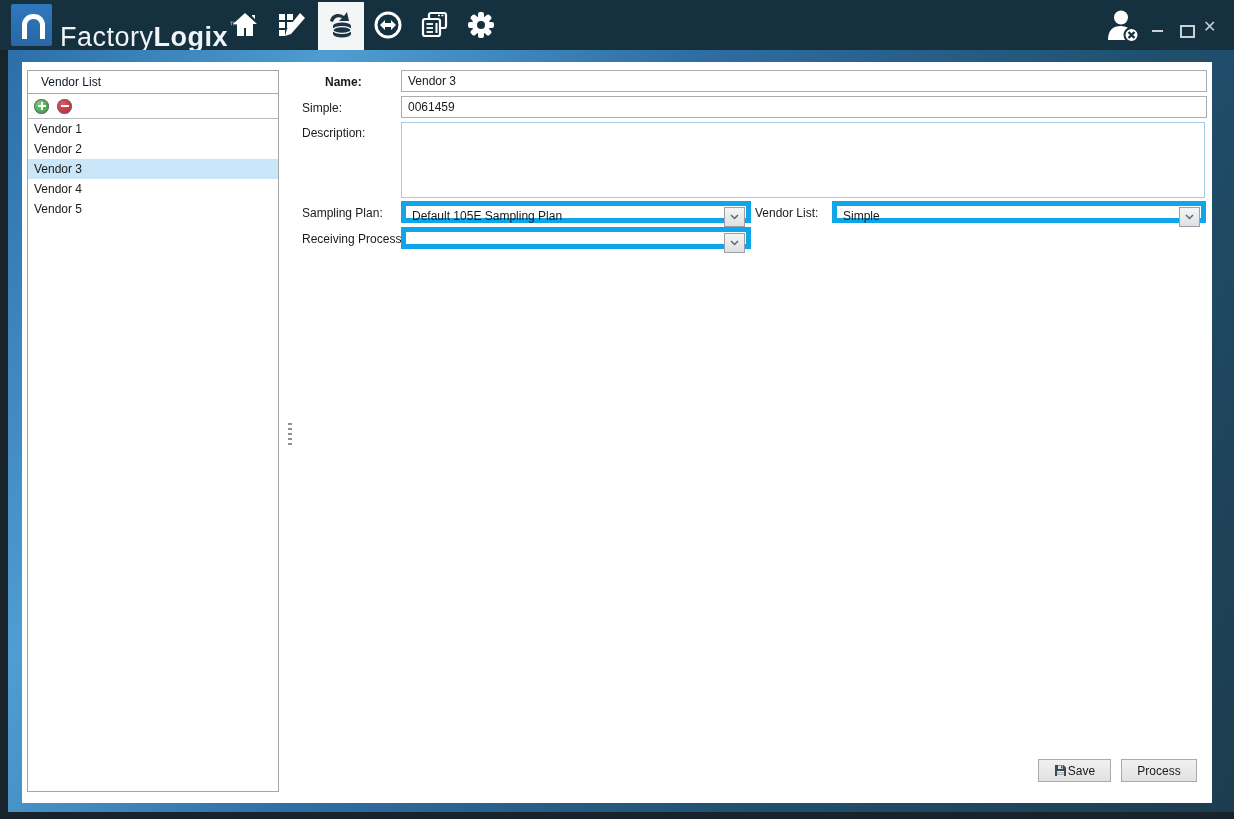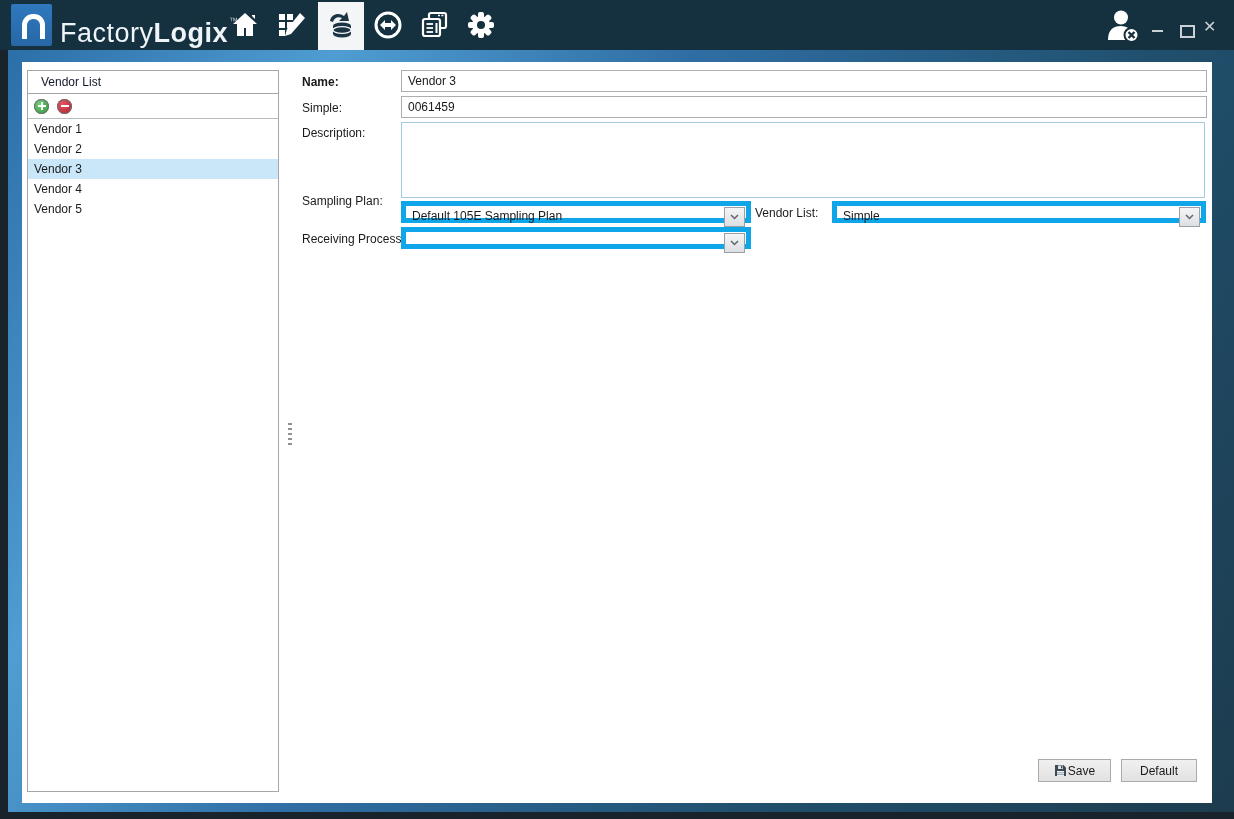--- a/index.html
+++ b/index.html
@@ -6,21 +6,21 @@
   body{
     width:1234px;height:819px;position:relative;overflow:hidden;
     background:#18232c;
     font-family:"Liberation Sans", sans-serif;
     -webkit-font-smoothing:antialiased;
   }
   
   .titlebar{position:absolute;left:0;top:0;width:1234px;height:50px;background:#15303e;}
   .logo{position:absolute;left:11px;top:4px;width:41px;height:42px;background:linear-gradient(#2f78bd,#2767a6);border-radius:2px;}
   .logo .nglyph{position:absolute;left:11px;top:10px;width:13px;height:20px;border:5px solid #fff;border-bottom:none;border-top-left-radius:11px;border-top-right-radius:11px;}
-  .brand{position:absolute;left:60px;top:7px;height:36px;line-height:28px;color:#eef4f8;font-size:27px;letter-spacing:.5px;white-space:nowrap;}
+  .brand{position:absolute;left:60px;top:7px;height:36px;line-height:36px;color:#eef4f8;font-size:27px;letter-spacing:.5px;white-space:nowrap;}
   .brand .bf{font-weight:400;}
   .brand .bl{font-weight:700;}
   .brand .tm{font-size:9px;vertical-align:18px;margin-left:1px;color:#b9c5cc;}
   .navicon{position:absolute;top:10px;width:30px;height:30px;}
   .active-tab{position:absolute;left:318px;top:2px;width:46px;height:48px;background:#f3f5f6;}
   .active-tab svg{position:absolute;left:8px;top:8px;}
   .winctl{position:absolute;color:#c9d1d6;}
   .ctl-min{left:1152px;top:30px;width:11px;height:2px;background:#c9d1d6;cursor:pointer;}
   .ctl-max{left:1180px;top:25px;width:11px;height:9px;border:2px solid #c9d1d6;cursor:pointer;}
   .ctl-close{left:1203px;top:17px;font-size:16px;cursor:pointer;}
@@ -41,21 +41,21 @@
   .btn-remove{background:radial-gradient(circle at 35% 30%,#e25560,#b21f2d);}
   .btn-remove::before{content:"";position:absolute;background:#fff;left:3.5px;top:6.5px;width:8px;height:2px;}
   .vp-list{position:absolute;left:0;top:48px;right:0;bottom:0;}
   .vrow{height:20px;line-height:20px;padding-left:6px;font-size:12px;color:#1a1a1a;cursor:pointer;}
   .vrow.selected{background:#c9e7f8;}
   
   .grip{position:absolute;left:266px;top:361px;width:4px;height:22px;cursor:col-resize;
     background:repeating-linear-gradient(to bottom,#8d9296 0 2px,transparent 2px 5px);}
   
   .flabel{position:absolute;font-size:12px;color:#1a1a1a;white-space:nowrap;}
-  .fl-bold{font-weight:700;}
+  .fl-bold{font-weight:700;margin-left:23px;}
   .tbox{position:absolute;box-sizing:border-box;border:1px solid #aaadb2;background:#fff;font-size:12px;color:#1a1a1a;padding:0 0 0 6px;font-family:"Liberation Sans",sans-serif;outline:none;}
   .tarea{position:absolute;box-sizing:border-box;border:1px solid #a5cae4;background:#fff;resize:none;outline:none;font-family:"Liberation Sans",sans-serif;font-size:12px;padding:3px 6px;}
   .combo{position:absolute;box-sizing:border-box;border:5px solid #0ea5e9;background:#fff;height:22px;cursor:pointer;}
   .combo .cval{position:absolute;left:6px;top:0;right:24px;height:20px;line-height:20px;font-size:12px;color:#1a1a1a;overflow:hidden;white-space:nowrap;}
   .combo .cbtn{position:absolute;right:1px;top:1px;width:19px;height:18px;background:linear-gradient(#f4f5f6,#dde0e3);border:1px solid #9aa0a5;display:flex;align-items:center;justify-content:center;}
   
   .abtn{position:absolute;box-sizing:border-box;height:23px;border:1px solid #a8aaac;background:linear-gradient(#f0f0f0,#e2e2e2);font-size:12px;color:#1a1a1a;display:flex;align-items:center;justify-content:center;gap:1px;cursor:pointer;}
 </style>
 </head>
 <body>
@@ -154,21 +154,21 @@
       <div class="vrow">Vendor 4</div>
       <div class="vrow">Vendor 5</div>
     </div>
   </div>
 
   <div class="grip"></div>
 
   <div class="flabel fl-bold" style="left:280px;top:13px">Name:</div>
   <div class="flabel" style="left:280px;top:39px">Simple:</div>
   <div class="flabel" style="left:280px;top:64px">Description:</div>
-  <div class="flabel" style="left:280px;top:132px">Sampling Plan:</div>
+  <div class="flabel" style="left:280px;top:144px">Sampling Plan:</div>
   <div class="flabel" style="left:733px;top:144px">Vendor List:</div>
   <div class="flabel" style="left:280px;top:170px">Receiving Process:</div>
 
   <input class="tbox" style="left: 379px; top: 8px; width: 806px; height: 22px;" value="Vendor 3">
   <input class="tbox" style="left: 379px; top: 34px; width: 806px; height: 22px;" value="0061459">
   <textarea class="tarea" style="left: 379px; top: 60px; width: 804px; height: 76px;"></textarea>
 
   <div class="combo" style="left:379px;top:139px;width:350px">
     <div class="cval">Default 105E Sampling Plan</div>
     <div class="cbtn">
@@ -201,16 +201,16 @@
       <path d="M1 1 h8.5 L12 3.5 V12 H1 Z" fill="#3c4a54"></path>
       <rect x="4" y="1.5" width="5" height="3.5" fill="#dfe3e6"></rect>
       <rect x="7" y="2" width="1.4" height="2.4" fill="#3c4a54"></rect>
       <rect x="3" y="7" width="7" height="5" fill="#f2f4f5"></rect>
       <rect x="3" y="8.3" width="7" height="1" fill="#9aa3aa"></rect>
       <rect x="3" y="10.1" width="7" height="1" fill="#9aa3aa"></rect>
     </svg>
     <span>Save</span>
   </button>
   <button class="abtn" style="left:1099px;top:697px;width:76px">
-    <span>Default</span>
+    <span>Process</span>
   </button>
 
 </div>
 
 </body></html>

